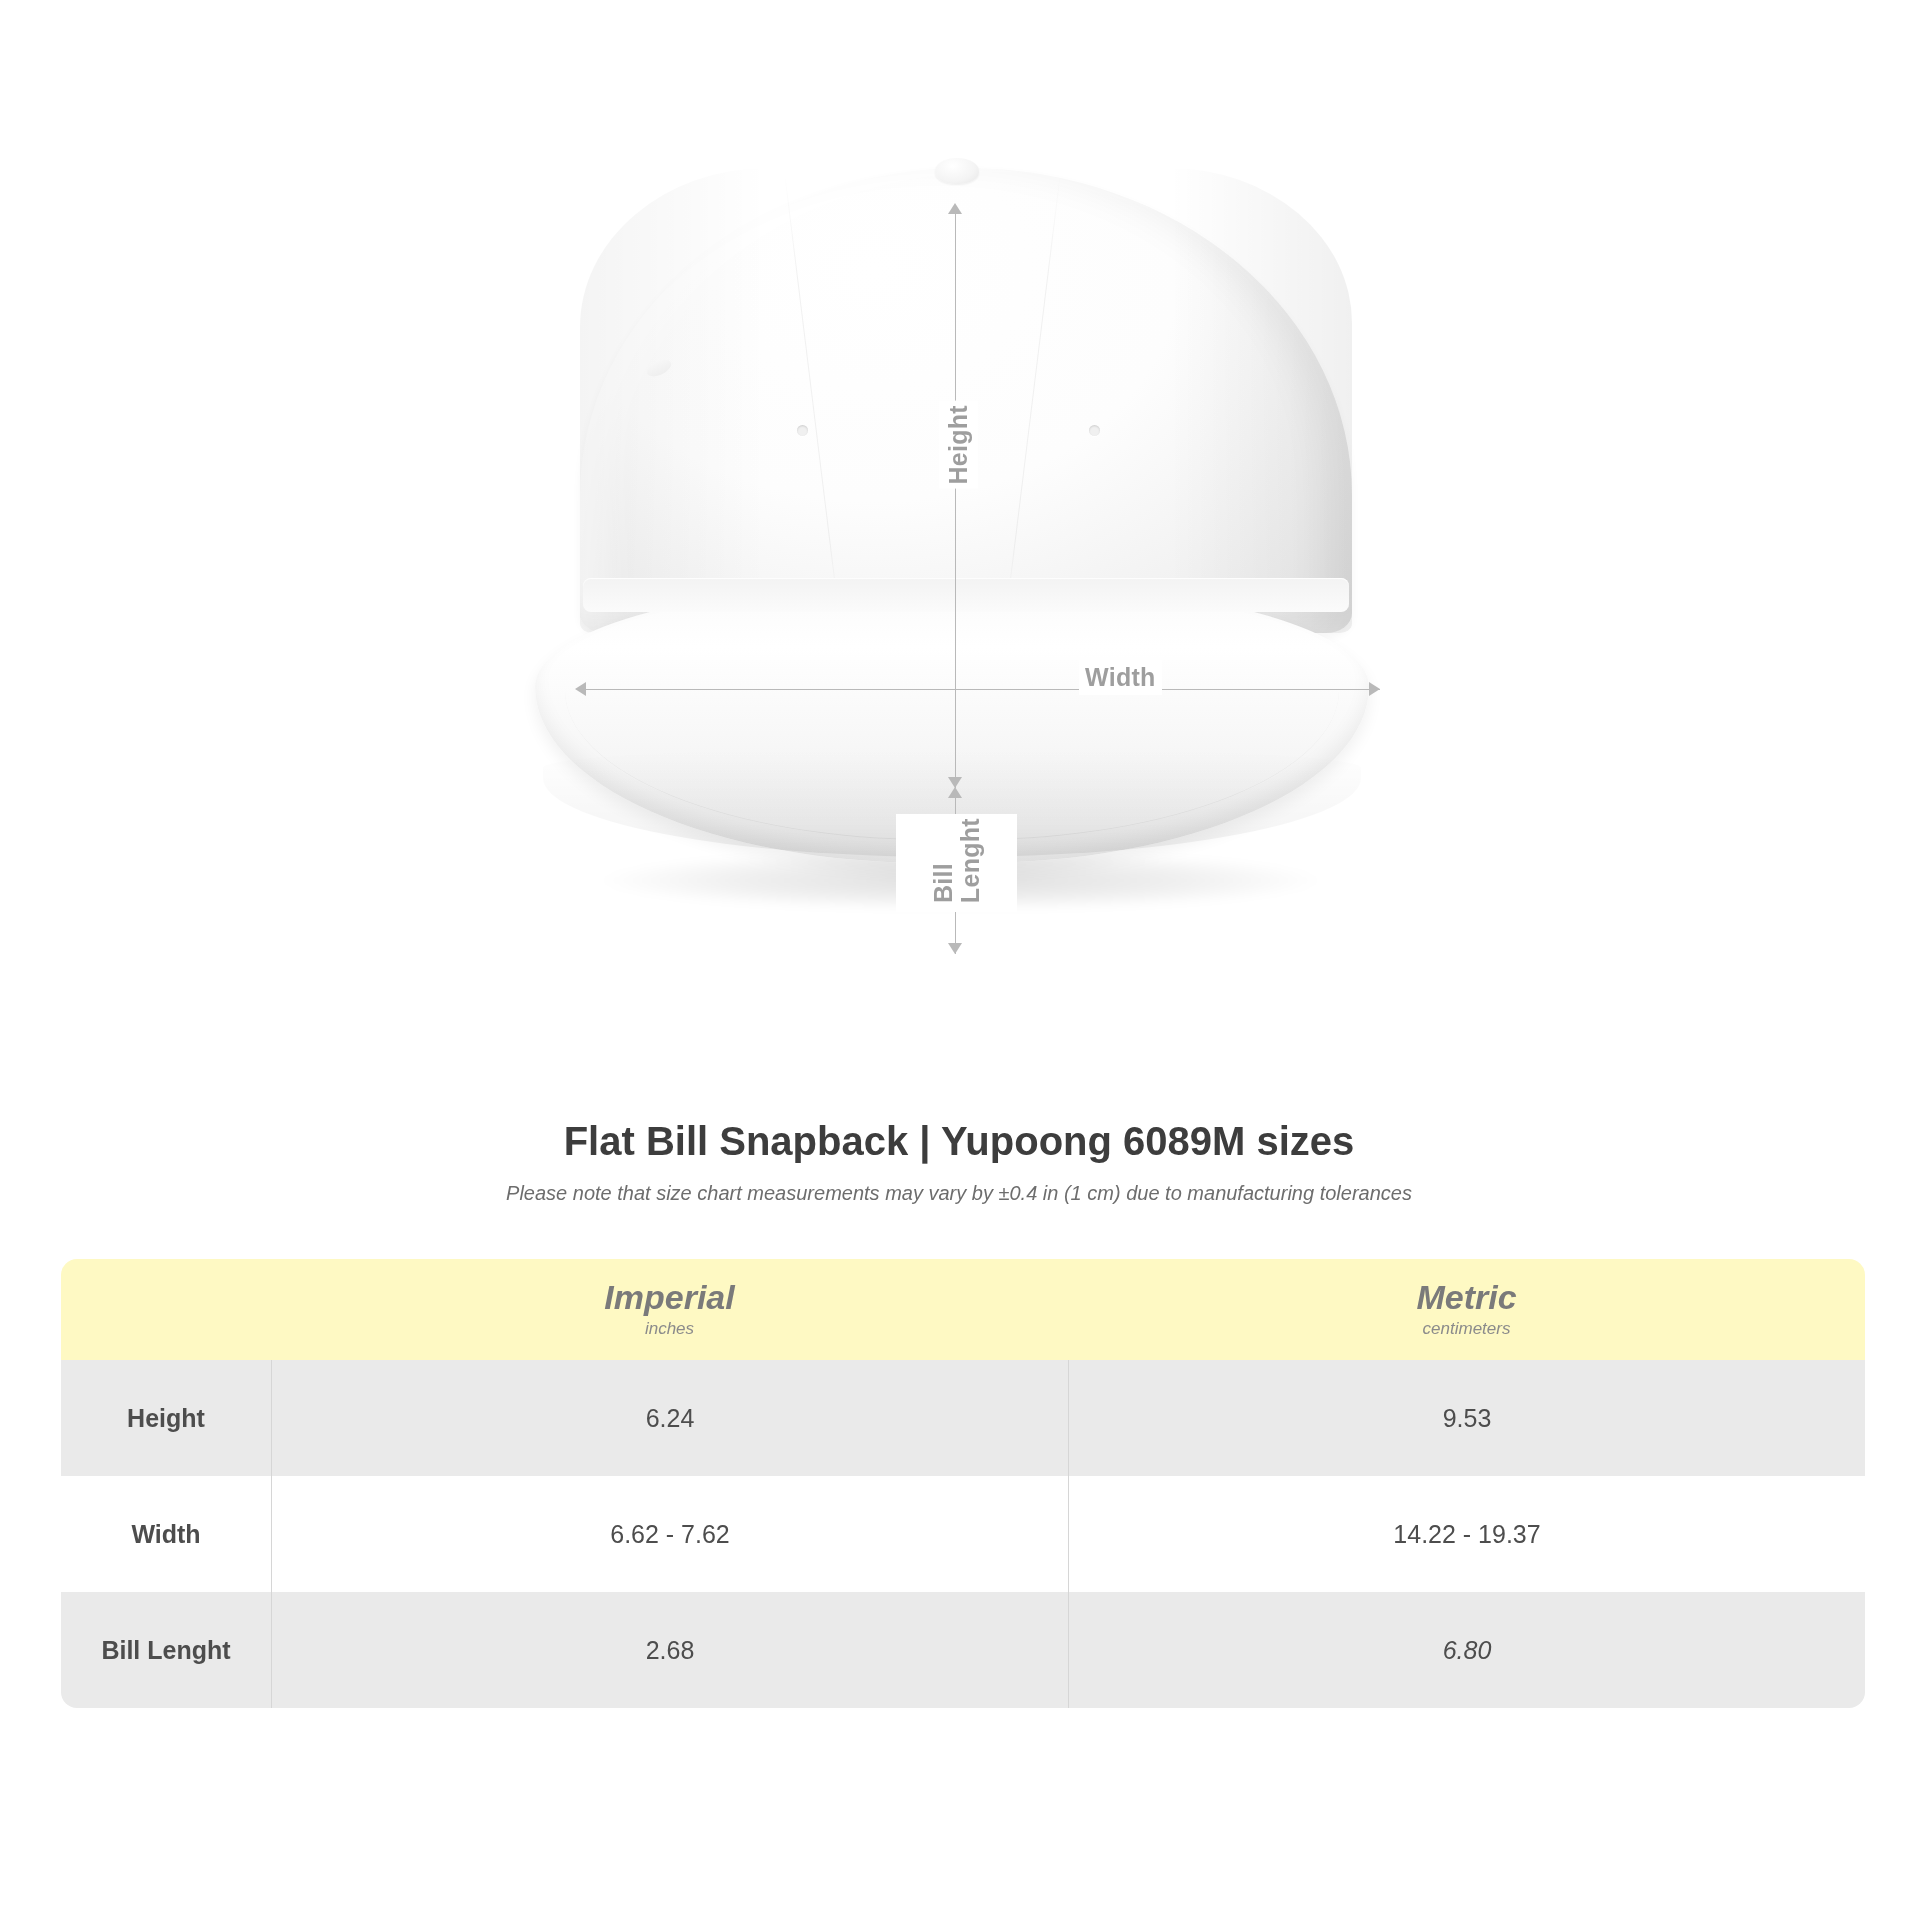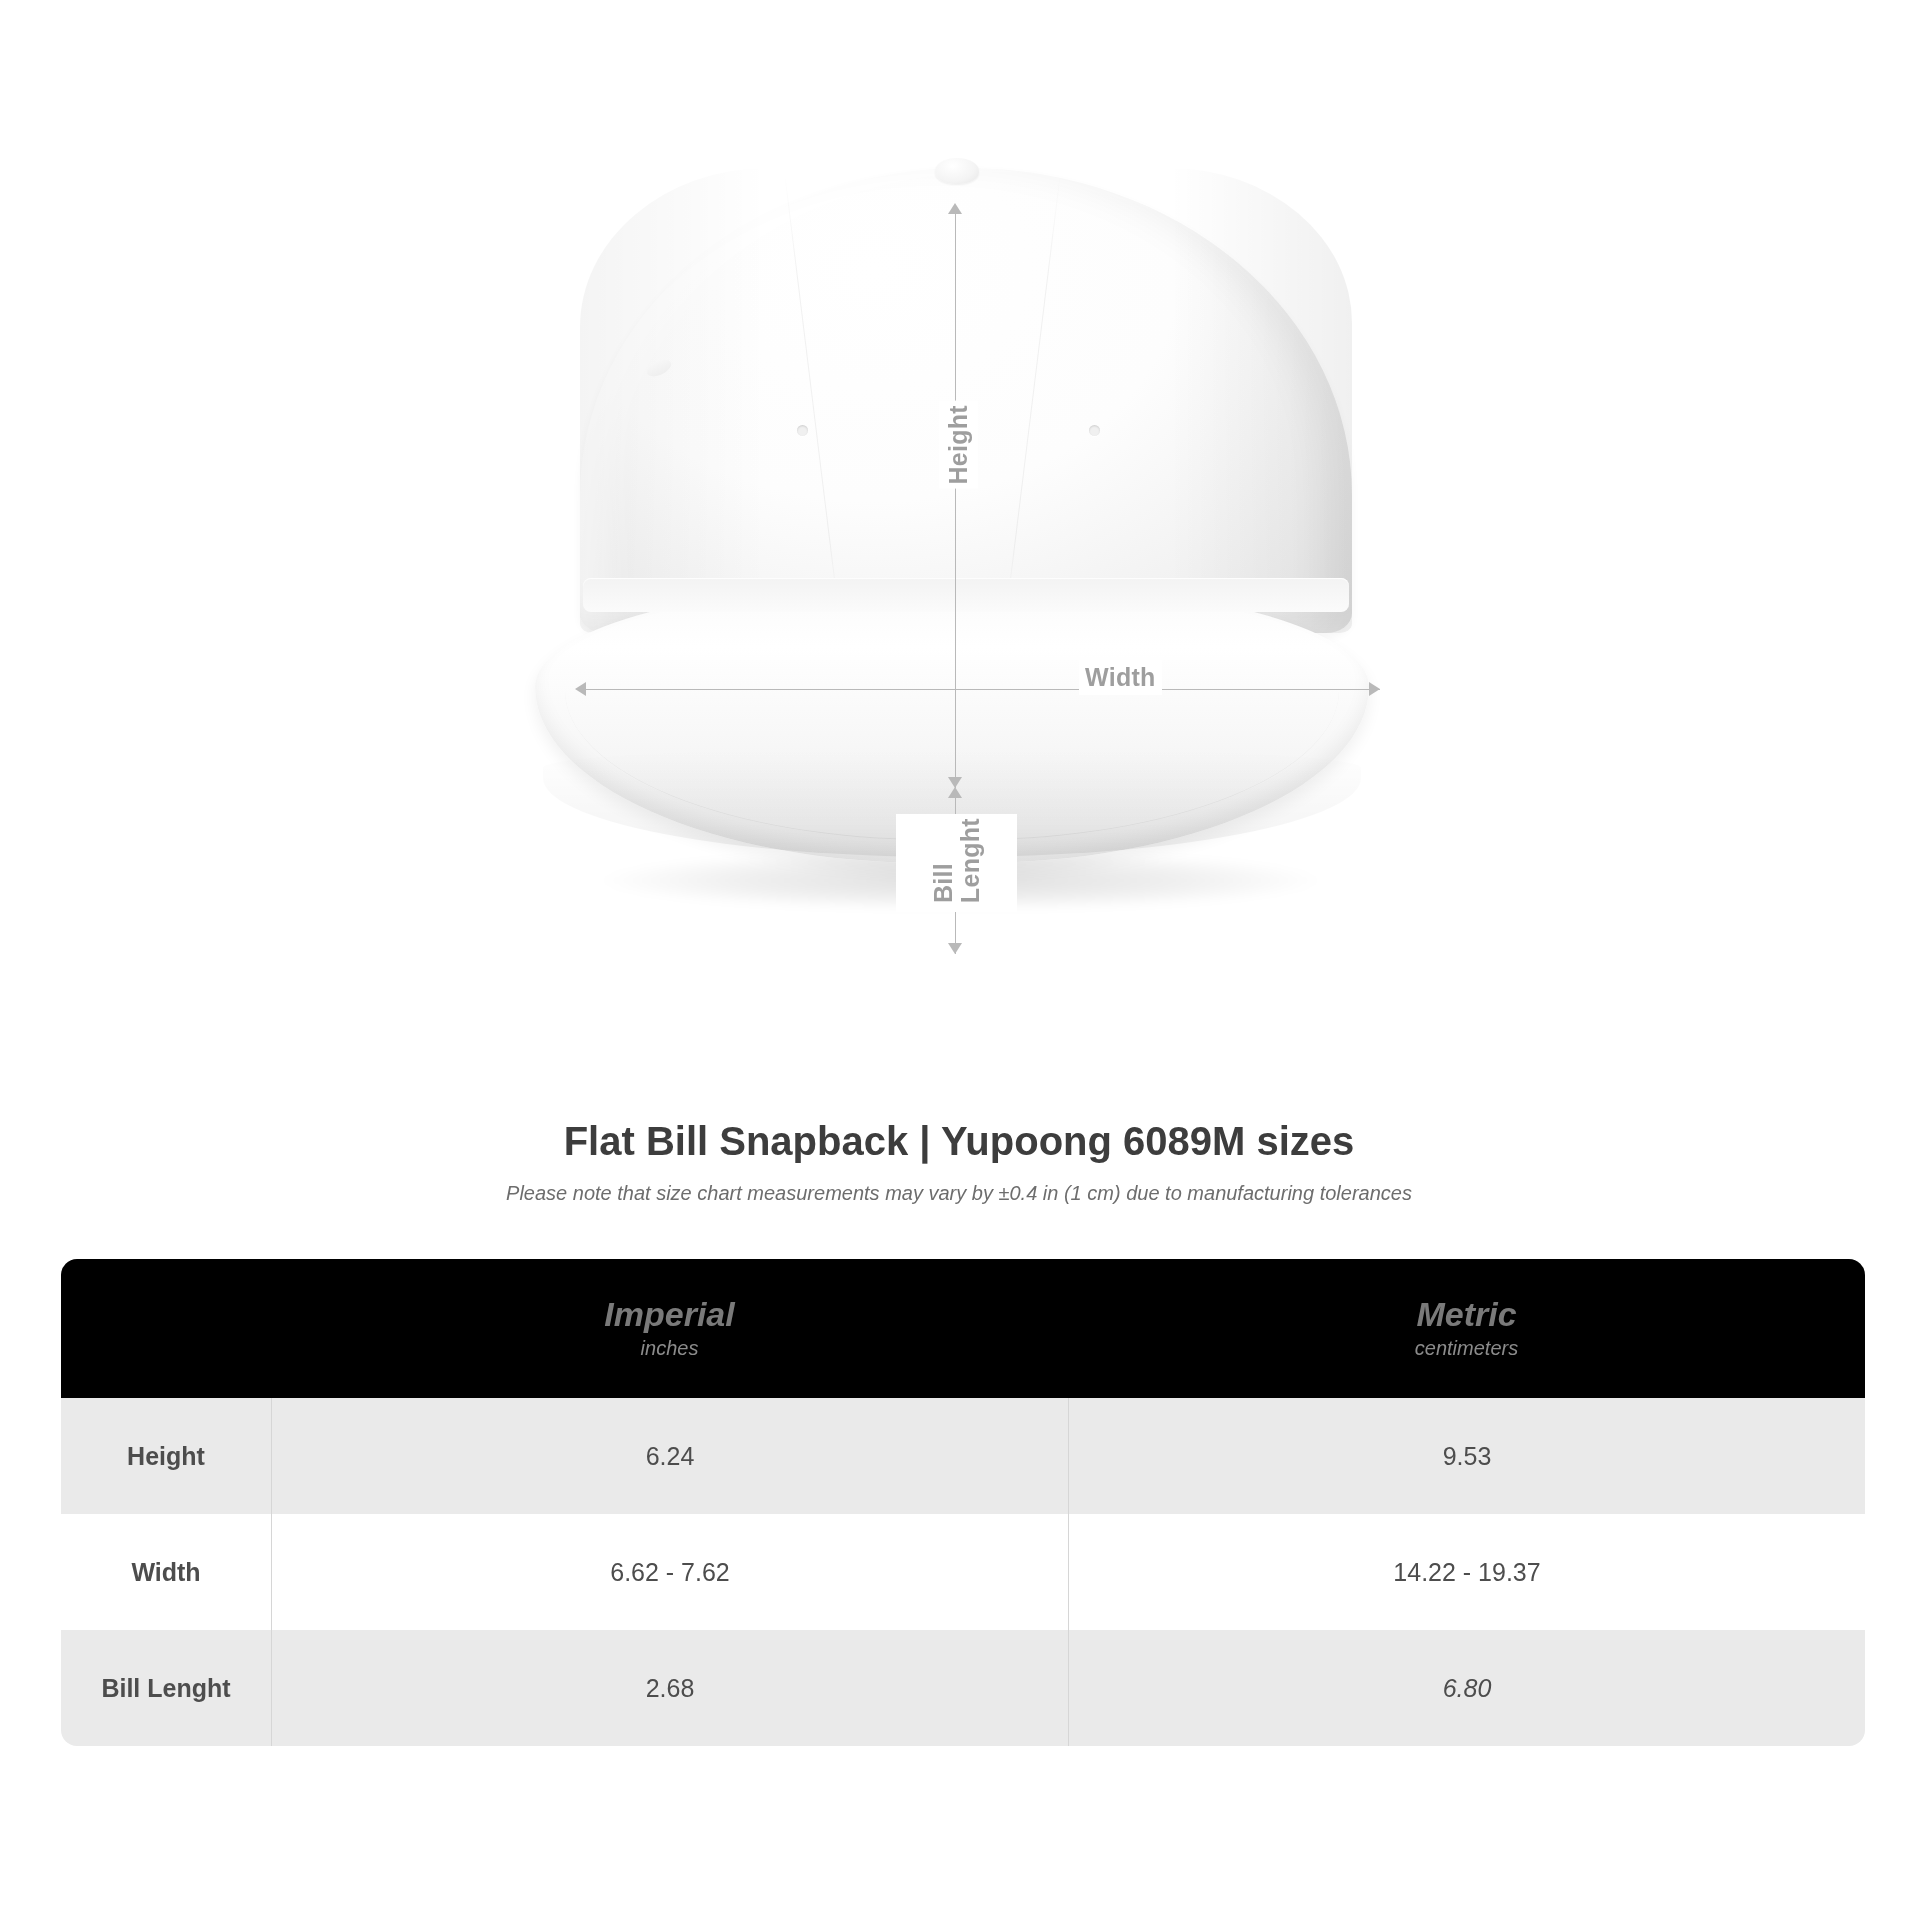--- a/index.html
+++ b/index.html
@@ -244,35 +244,35 @@
     width: 1804px;
     border-collapse: separate;
     border-spacing: 0;
     table-layout: fixed;
   }
   .size-table td, .size-table th {
     padding: 0;
     vertical-align: middle;
   }
   .head-row td {
-    background: #000000;
-    height: 139px;
+    background: #fef9c3;
+    height: 101px;
     text-align: center;
   }
   .head-row td:first-child { border-radius: 16px 0 0 0; }
   .head-row td:last-child  { border-radius: 0 16px 0 0; }
   .unit-sys {
     font-size: 34px;
     font-weight: bold;
     font-style: italic;
     color: #7a7a7a;
     line-height: 1.15;
   }
   .unit-sub {
-    font-size: 20px;
+    font-size: 17px;
     font-style: italic;
     color: #8b8b8b;
     line-height: 1.4;
   }
   .body-row td {
     height: 116px;
     text-align: center;
     font-size: 25px;
     color: #4d4d4d;
   }

